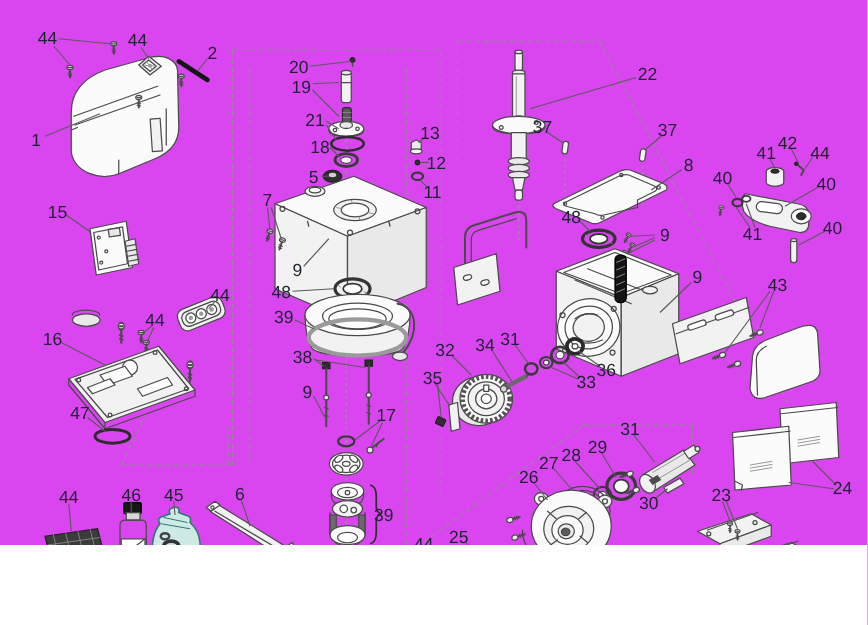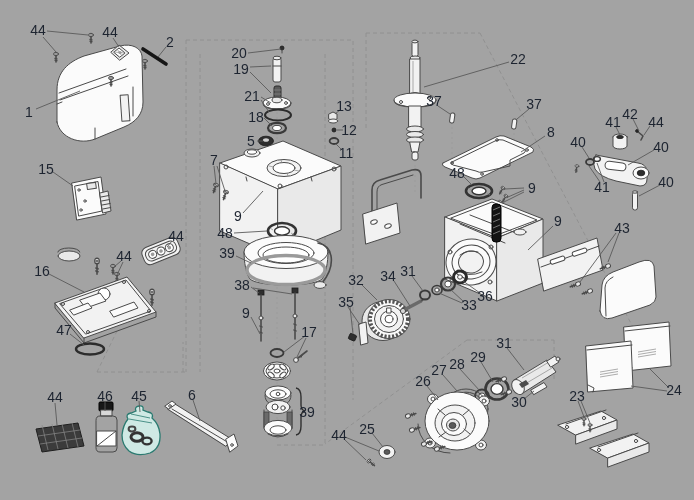--- a/index.html
+++ b/index.html
@@ -1,16 +1,16 @@
 <!DOCTYPE html>
 <html><head>
 <meta charset="utf-8">
 <style>
   html,body{margin:0;padding:0;background:#ffffff;}
-  .stage{position:relative;width:694px;height:500px;background:#a3a3a3;overflow:hidden;
+  .stage{position:relative;width:694px;height:436px;background:#d946ef;overflow:hidden;
          font-family:"Liberation Sans", sans-serif;}
   svg{position:absolute;left:0;top:0;}
   .ln{stroke:#4a4a4a;fill:none;stroke-width:1;stroke-linecap:round;stroke-linejoin:round;}
   .ln2{stroke:#4a4a4a;fill:none;stroke-width:1.6;stroke-linecap:round;stroke-linejoin:round;}
   .fw{fill:#ffffff;}
   .f1{fill:#fbfbfb;}
   .f2{fill:#f2f2f2;}
   .f3{fill:#e9e9e9;}
   .f4{fill:#d8d8d8;}
   .dk{fill:#2e2e2e;stroke:#1c1c1c;stroke-width:.8;}

